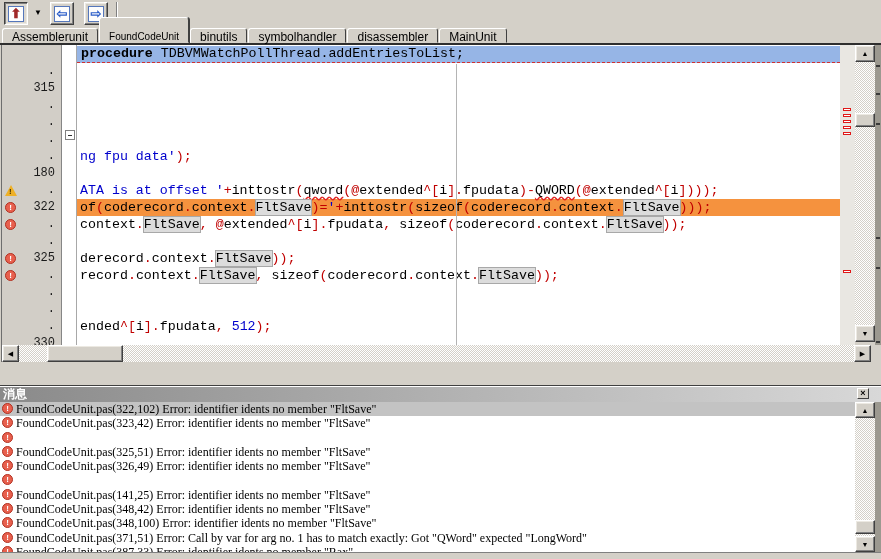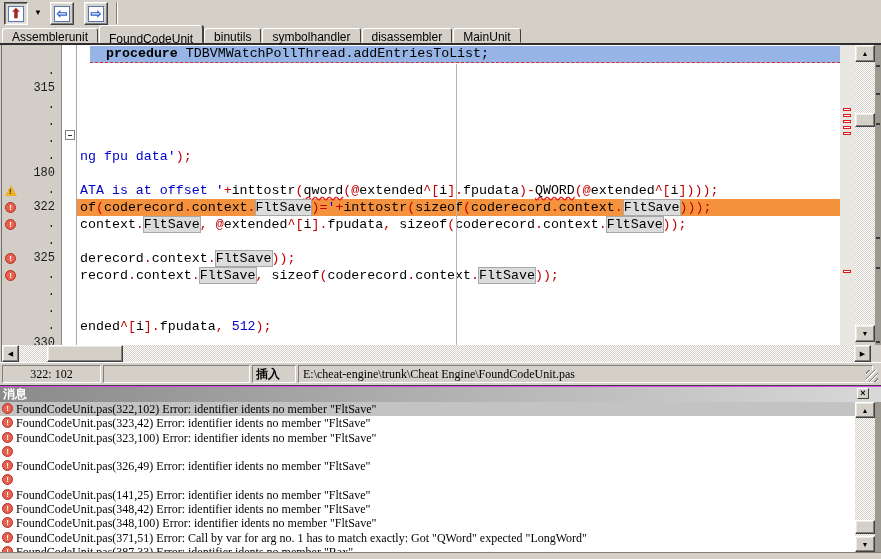--- a/index.html
+++ b/index.html
@@ -26,21 +26,21 @@
   .tsep { position:absolute; left:116px; top:2px; width:2px; height:22px;
     border-left:1px solid #808080; border-right:1px solid #fff; }
   
   #tabs { position:absolute; left:0; top:27px; width:881px; height:18px;
     border-bottom:2px solid #2e2e2e; display:flex; align-items:flex-end; padding-left:2px; }
   .tab {
     height:15px; padding:1px 9px 0 9px; font-size:12px; color:#000; white-space:nowrap;
     background:#d4d0c8; border:1px solid; border-color:#fff #404040 #d4d0c8 #fff;
     border-radius:3px 3px 0 0; margin-right:1px; line-height:14px;
   }
-  .tab.active { height:18px; font-size:12px; padding-top:6px; z-index:2; position:relative;
+  .tab.active { height:26px; font-size:10px; padding-top:12px; z-index:2; position:relative;
     box-shadow: 1px 0 0 #404040; }
   
   #gutter { position:absolute; left:2px; top:45px; width:60px; height:300px;
     background:#d2cec7; border-right:1px solid #868686; padding-top:1px; }
   .grow { position:relative; height:17px; }
   .gnum { position:absolute; right:6px; top:0; font:12px/17px "Liberation Mono","DejaVu Sans Mono",monospace; color:#1a1a1a; }
   .gerr { position:absolute; left:3px; top:3px; width:11px; height:11px; border-radius:50%;
     background:#e8604e; border:1px solid #b23020; color:#fff;
     font:bold 8px/10px "Liberation Sans",sans-serif; text-align:center; }
   .gwarn { position:absolute; left:3px; top:3px; width:0; height:0;
@@ -97,21 +97,21 @@
     border-top:1px solid #fff; }
   .spanel { position:absolute; top:2px; height:18px; border:1px solid; border-color:#808080 #fff #fff #808080;
     font:12px/16px "Liberation Serif", serif; color:#000; white-space:nowrap; overflow:hidden; }
   #sp1 { left:2px; width:99px; text-align:center; }
   #sp2 { left:103px; width:147px; }
   #sp3 { left:252px; width:44px; padding-left:3px; font-weight:bold; }
   #sp4 { left:298px; width:575px; padding-left:4px; }
   #grip { position:absolute; right:3px; bottom:3px; width:12px; height:12px;
     background:repeating-linear-gradient(135deg,#d4d0c8 0 2px,#808080 2px 3px,#fff 3px 4px); }
   
-  #msgpanel { position:absolute; left:0; top:385px; width:881px; height:129px; background:#d946ef;
+  #msgpanel { position:absolute; left:0; top:385px; width:881px; height:129px; background:#ffffff;
     border-top:1px solid #404040; }
   #msgtitle { position:absolute; left:0; top:1px; width:881px; height:15px;
     background:linear-gradient(to right,#8a8a8a,#d8d8d8);
     font:bold 12px/15px "Liberation Sans",sans-serif; color:#fff; padding-left:3px; }
   #msgclose { position:absolute; right:12px; top:2px; width:12px; height:11px; background:#d4d0c8;
     border:1px solid; border-color:#fff #404040 #404040 #fff;
     font:bold 9px/9px "Liberation Sans",sans-serif; color:#000; text-align:center; }
   #msglist { position:absolute; left:0; top:16px; width:855px; height:151px; background:#fff; overflow:hidden; }
   .mrow { position:relative; height:14.3px; white-space:nowrap;
     font:12px/14.3px "Liberation Serif", serif; color:#000; padding-left:16px; }
@@ -213,21 +213,21 @@
       <div class="grow">
         <span class="gnum">.</span>
       </div>
       <div class="grow">
         <span class="gnum">330</span>
       </div>
     </div>
   <div id="foldcol"></div>
   <div id="foldbox"></div>
   <div id="code">
-      <div class="crow bg-sel dashed" style="padding-left: 16px; margin-left: 13px;"><span class="t-kw">procedure</span><span class="t-id"> TDBVMWatchPollThread.addEntriesToList;</span></div>
+      <div class="crow bg-sel dashed" style="padding-left: 4px;"><span class="t-kw">procedure</span><span class="t-id"> TDBVMWatchPollThread.addEntriesToList;</span></div>
       <div class="crow" style="padding-left: 3px;"></div>
       <div class="crow" style="padding-left: 3px;"></div>
       <div class="crow" style="padding-left: 3px;"></div>
       <div class="crow" style="padding-left: 3px;"></div>
       <div class="crow" style="padding-left: 3px;"></div>
       <div class="crow" style="padding-left: 3px;"><span class="t-str">ng fpu data'</span><span class="t-sym">);</span></div>
       <div class="crow" style="padding-left: 3px;"></div>
       <div class="crow" style="padding-left: 3px;"><span class="t-str">ATA is at offset '</span><span class="t-sym">+</span><span class="t-id">inttostr</span><span class="t-sym">(</span><span class="t-id squig">qword</span><span class="t-sym">(@</span><span class="t-id">extended</span><span class="t-sym">^[</span><span class="t-id">i</span><span class="t-sym">].</span><span class="t-id">fpudata</span><span class="t-sym">)-</span><span class="t-id squig">QWORD</span><span class="t-sym">(@</span><span class="t-id">extended</span><span class="t-sym">^[</span><span class="t-id">i</span><span class="t-sym">])));</span></div>
       <div class="crow bg-err" style="padding-left: 3px;"><span class="t-id">of</span><span class="t-sym">(</span><span class="t-id">coderecord</span><span class="t-sym">.</span><span class="t-id">context</span><span class="t-sym">.</span><span class="t-id boxed">FltSave</span><span class="t-sym">)=</span><span class="t-str">'</span><span class="t-sym">+</span><span class="t-id">inttostr</span><span class="t-sym">(</span><span class="t-id">sizeof</span><span class="t-sym">(</span><span class="t-id">coderecord</span><span class="t-sym">.</span><span class="t-id">context</span><span class="t-sym">.</span><span class="caret"></span><span class="t-id boxed">FltSave</span><span class="t-sym">)));</span></div>
       <div class="crow" style="padding-left: 3px;"><span class="t-id">context</span><span class="t-sym">.</span><span class="t-id boxed">FltSave</span><span class="t-sym">, @</span><span class="t-id">extended</span><span class="t-sym">^[</span><span class="t-id">i</span><span class="t-sym">].</span><span class="t-id">fpudata</span><span class="t-sym">, </span><span class="t-id">sizeof</span><span class="t-sym">(</span><span class="t-id">coderecord</span><span class="t-sym">.</span><span class="t-id">context</span><span class="t-sym">.</span><span class="t-id boxed">FltSave</span><span class="t-sym">));</span></div>
@@ -265,40 +265,33 @@
       <div class="edash" style="top: 296px;"></div>
     </div>
 
   <div id="hscroll">
     <div class="track" style="position:absolute;left:17px;top:0;width:835px;height:17px;"></div>
     <div class="sbtn left">◀</div>
     <div class="sthumb"></div>
     <div class="sbtn right">▶</div>
   </div>
 
-  <div id="statusbar">
-    <div class="spanel" id="sp1">322: 102</div>
-    <div class="spanel" id="sp2"></div>
-    <div class="spanel" id="sp3">插入</div>
-    <div class="spanel" id="sp4">E:\cheat-engine\trunk\Cheat Engine\FoundCodeUnit.pas</div>
-    <div id="grip"></div>
-  </div>
 
   <div id="msgpanel">
     <div id="msgtitle">
       <span>消息</span>
     </div>
     <div id="msgclose">
       <span>×</span>
     </div>
     <div id="msglist">
         <div class="mrow msel"><span class="merr">!</span><span>FoundCodeUnit.pas(322,102) Error: identifier idents no member "FltSave"</span></div>
         <div class="mrow"><span class="merr">!</span><span>FoundCodeUnit.pas(323,42) Error: identifier idents no member "FltSave"</span></div>
-        <div class="mrow"><span class="merr">!</span><span>FoundCodeUnit.pas(323,100) Error: identifier idents no member "FltSave"</span></div>
         <div class="mrow"><span class="merr">!</span></div>
+        <div class="mrow"><span class="merr">!</span><span>FoundCodeUnit.pas(325,51) Error: identifier idents no member "FltSave"</span></div>
         <div class="mrow"><span class="merr">!</span><span>FoundCodeUnit.pas(326,49) Error: identifier idents no member "FltSave"</span></div>
         <div class="mrow"><span class="merr">!</span></div>
         <div class="mrow"><span class="merr">!</span><span>FoundCodeUnit.pas(141,25) Error: identifier idents no member "FltSave"</span></div>
         <div class="mrow"><span class="merr">!</span><span>FoundCodeUnit.pas(348,42) Error: identifier idents no member "FltSave"</span></div>
         <div class="mrow"><span class="merr">!</span><span>FoundCodeUnit.pas(348,100) Error: identifier idents no member "FltSave"</span></div>
         <div class="mrow"><span class="merr">!</span><span>FoundCodeUnit.pas(371,51) Error: Call by var for arg no. 1 has to match exactly: Got "QWord" expected "LongWord"</span></div>
         <div class="mrow"><span class="merr">!</span><span>FoundCodeUnit.pas(387,33) Error: identifier idents no member "Rax"</span></div>
       </div>
     <div id="msgscroll">
       <div class="sbtn up">▲</div>

